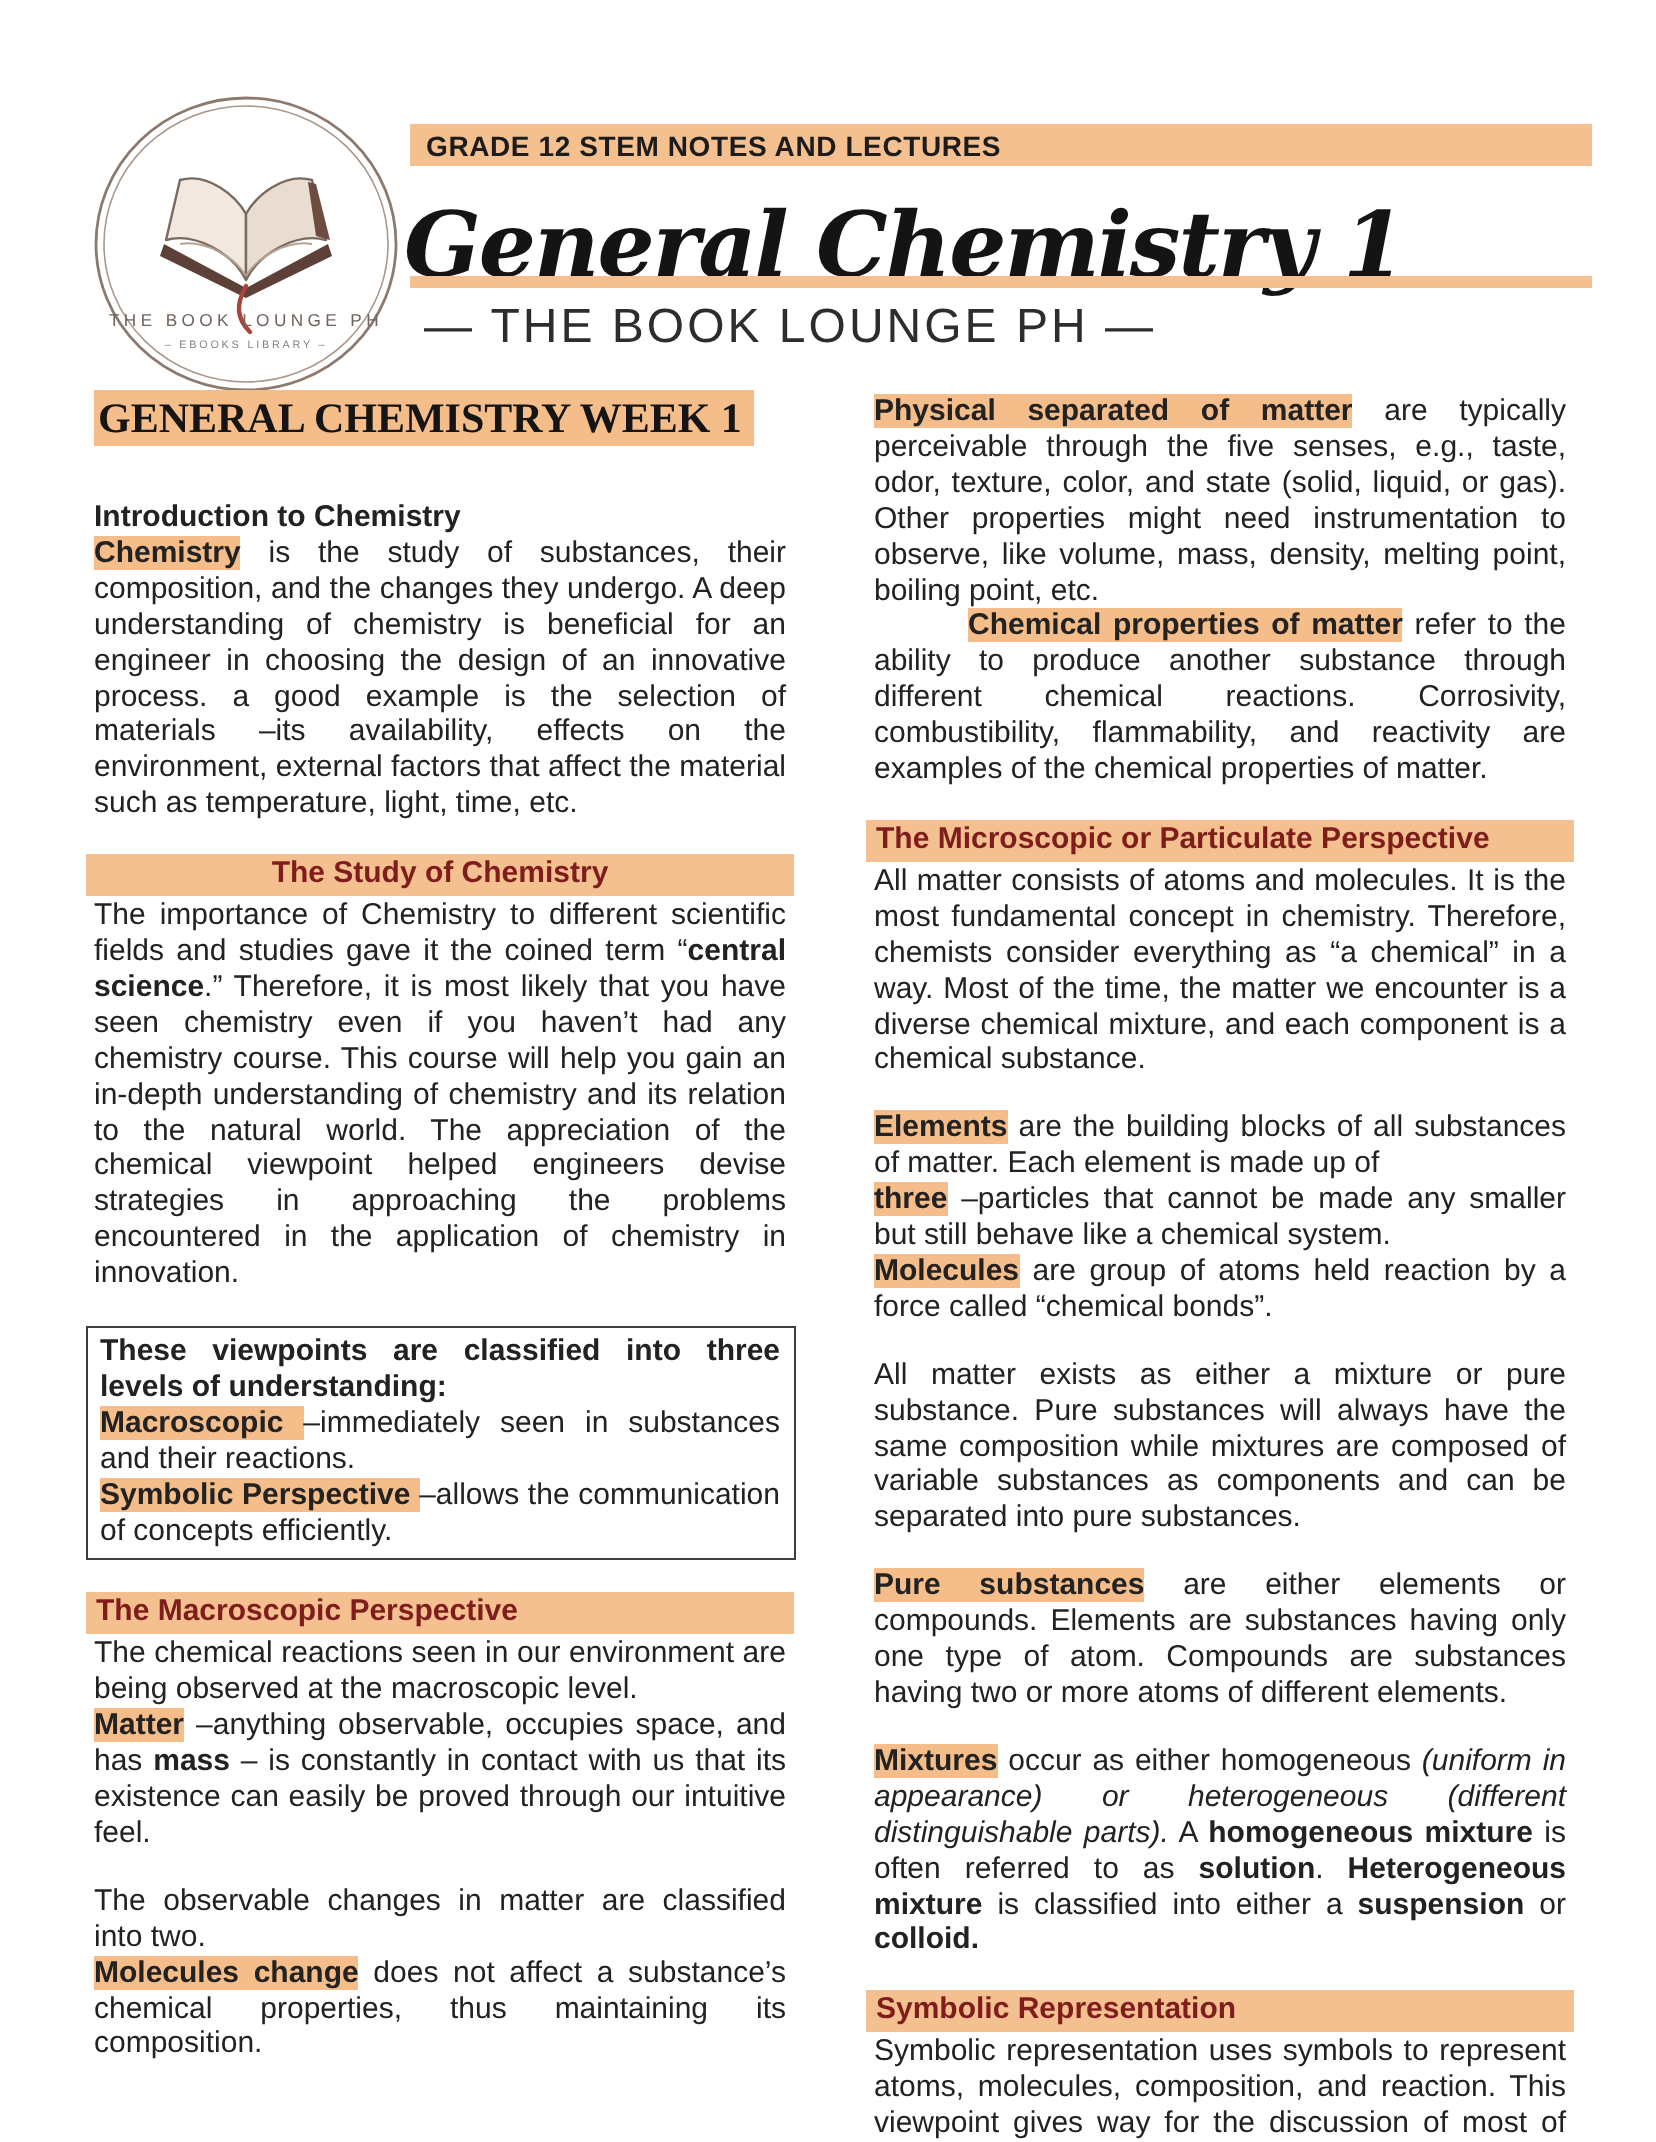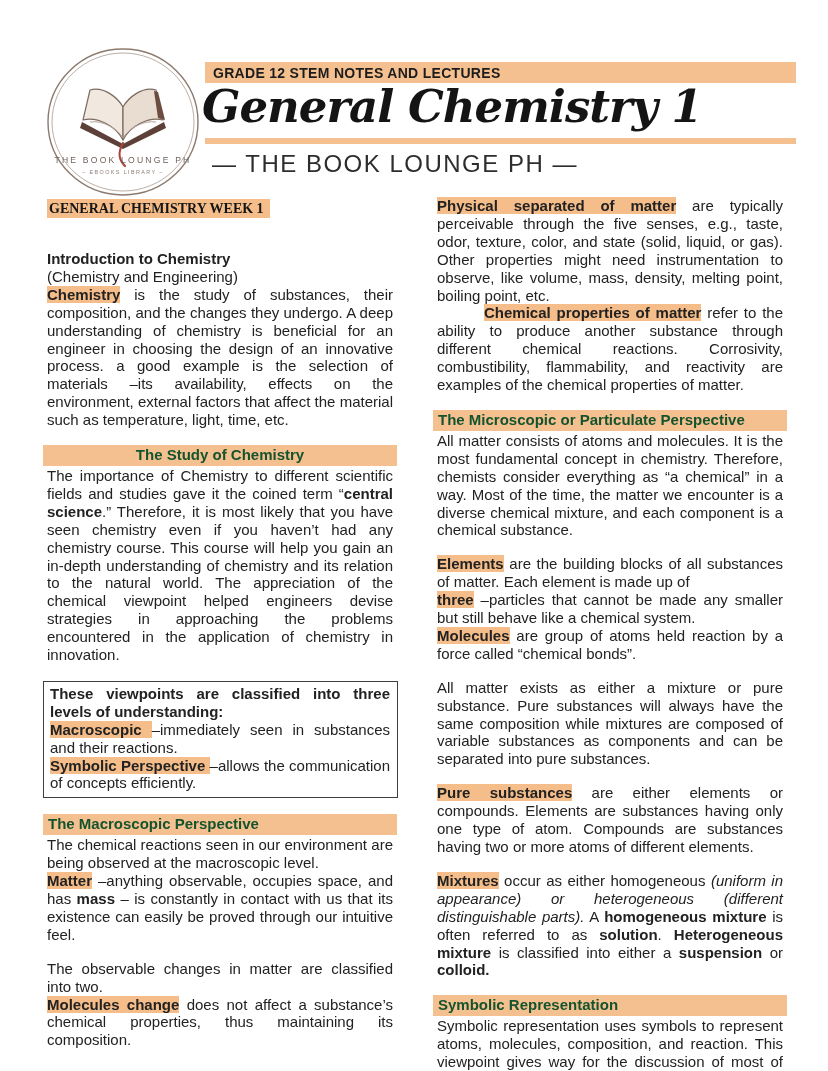--- a/index.html
+++ b/index.html
@@ -4,38 +4,38 @@
 <style>
   html,body{margin:0;padding:0;background:#e8e8e8;}
   .page{position:relative;width:828px;height:1071px;background:#ffffff;overflow:hidden;
         font-family:"Liberation Sans",sans-serif;color:#222;margin:0 auto;}
 
   
   .logo{position:absolute;left:44px;top:46px;width:158px;height:152px;}
   .banner{position:absolute;left:205px;top:62px;width:591px;height:21px;background:#f5c090;
           display:flex;align-items:center;box-sizing:border-box;padding-left:8px;
           font-weight:bold;font-size:14px;letter-spacing:.3px;color:#1c1c1c;}
-  .main-title{position:absolute;left:202px;top:80px;font-family:"DejaVu Serif",serif;
+  .main-title{position:absolute;left:202px;top:96px;font-family:"DejaVu Serif",serif;
           font-style:italic;font-weight:bold;font-size:45px;letter-spacing:-1px;color:#141414;
           white-space:nowrap;}
   .title-rule{position:absolute;left:205px;top:138px;width:591px;height:6px;background:#f5c090;}
   .subtitle{position:absolute;left:212px;top:150px;font-size:24px;letter-spacing:1.5px;color:#2d2d2d;}
 
   
   .col{position:absolute;top:197px;width:346px;font-size:15px;line-height:17.9px;
        text-align:justify;color:#222;}
   .col.left{left:47px;}
   .col.right{left:437px;}
 
-  .week-title{font-family:"Liberation Serif",serif;font-size:14px;font-weight:bold;
+  .week-title{font-family:"Liberation Serif",serif;font-size:21px;font-weight:bold;
        line-height:24px;margin:0 0 13px 0;text-align:left;color:#151515;}
   .week-title .hl{padding:2px 6px 2px 2px;}
 
   .hl{background:#f5bd8a;}
-  .bar{background:#f5c090;font-weight:bold;padding:1px 5px 2px;margin:0 -4px 1px;text-align:left;color:#14532d;}
+  .bar{background:#f5c090;font-weight:bold;padding:1px 5px 2px;margin:0 -4px 1px;text-align:left;color:#7f1d1d;}
   .bar.center{text-align:center;}
   .box{border:1.5px solid #3e3e3e;margin:1px -5px 0 -4px;padding:3px 7px 5px 6px;}
   .gap{height:16px;}
   p.para{margin:0;}
 </style>
 </head>
 <body>
 
 <div class="page">
 
@@ -59,21 +59,20 @@
     <span>GRADE 12 STEM NOTES AND LECTURES</span>
   </div>
   <div class="main-title">General Chemistry 1</div>
   <div class="title-rule"></div>
   <div class="subtitle">— THE BOOK LOUNGE PH —</div>
 
   <div class="col left">
       <div class="week-title"><span class="hl">GENERAL CHEMISTRY WEEK 1</span></div>
       <div class="gap"></div>
       <p class="para"><span style="font-weight: bold;">Introduction to Chemistry</span></p>
-      <p class="para"><span>(Chemistry and Engineering)</span></p>
       <p class="para"><span class="hl" style="font-weight: bold;">Chemistry</span><span> is the study of substances, their composition, and the changes they undergo. A deep understanding of chemistry is beneficial for an engineer in choosing the design of an innovative process. a good example is the selection of materials –its availability, effects on the environment, external factors that affect the material such as temperature, light, time, etc.</span></p>
       <div class="gap"></div>
       <div class="bar center">The Study of Chemistry</div>
       <p class="para"><span>The importance of Chemistry to different scientific fields and studies gave it the coined term “</span><span style="font-weight: bold;">central science</span><span>.” Therefore, it is most likely that you have seen chemistry even if you haven’t had any chemistry course. This course will help you gain an in-depth understanding of chemistry and its relation to the natural world. The appreciation of the chemical viewpoint helped engineers devise strategies in approaching the problems encountered in the application of chemistry in innovation.</span></p>
       <div class="gap"></div>
       <div class="box">
         <p class="para"><span style="font-weight: bold;">These viewpoints are classified into three levels of understanding:</span></p>
         <p class="para"><span class="hl" style="font-weight: bold;">Macroscopic </span><span>–immediately seen in substances and their reactions.</span></p>
         <p class="para"><span class="hl" style="font-weight: bold;">Symbolic Perspective </span><span>–allows the communication of concepts efficiently.</span></p>
       </div>

